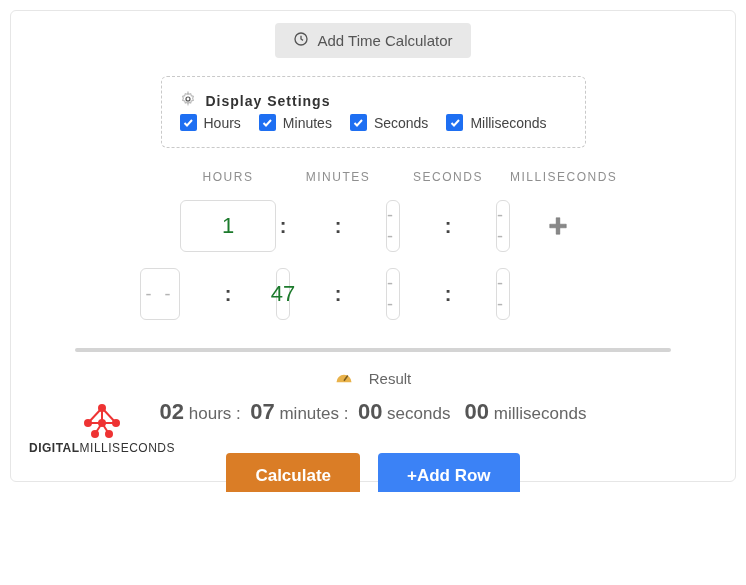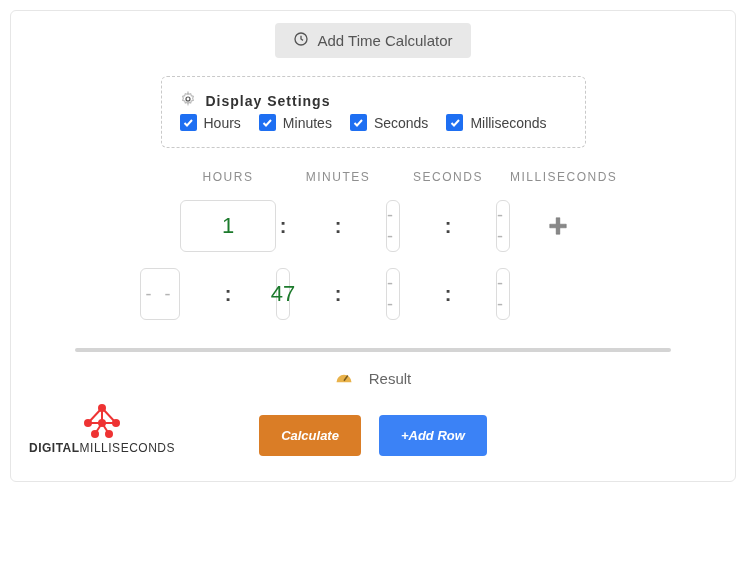--- a/index.html
+++ b/index.html
@@ -133,26 +133,25 @@
   }
   .actions {
     display: flex;
     justify-content: center;
     gap: 18px;
     margin-top: 28px;
   }
   .btn {
     border: none;
     border-radius: 4px;
-    padding: 13px 22px;
-    font-size: 13px;
+    padding: 13px 29px;
+    font-size: 17px;
     font-weight: 600;
     color: #fff;
     cursor: pointer;
-    font-style: italic;
   }
   .btn-calc { background: #da7d26; }
   .btn-add  { background: #3b82f6; }
   .brand {
     position: absolute;
     left: 18px;
     bottom: 26px;
     display: flex;
     flex-direction: column;
     align-items: center;
@@ -261,20 +260,30 @@
   <div class="result-lbl">
     <span>
       <svg width="18" height="14" viewBox="0 0 24 18">
           <path d="M2 16a10 10 0 0 1 20 0z" fill="#e9b24a"></path>
           <path d="M12 14l5-7" stroke="#7a5b1e" stroke-width="2" fill="none"></path>
         </svg>
     </span>
     <span>Result</span>
   </div>
 
+  <div class="result-line">
+    <span class="num">02</span>
+    <span>hours</span>&nbsp;:&nbsp;
+    <span class="num">07</span>
+    <span>minutes</span>&nbsp;:&nbsp;
+    <span class="num">00</span>
+    <span>seconds</span>&nbsp;&nbsp;
+    <span class="num">00</span>
+    <span>milliseconds</span>
+  </div>
 
   <div class="actions">
     <button class="btn btn-calc">Calculate</button>
     <button class="btn btn-add">+Add Row</button>
   </div>
 
   <div class="brand">
     <svg width="48" height="38" viewBox="0 0 48 38">
       <circle cx="24" cy="7" r="4" fill="#e33"></circle>
       <circle cx="10" cy="22" r="4" fill="#e33"></circle>

